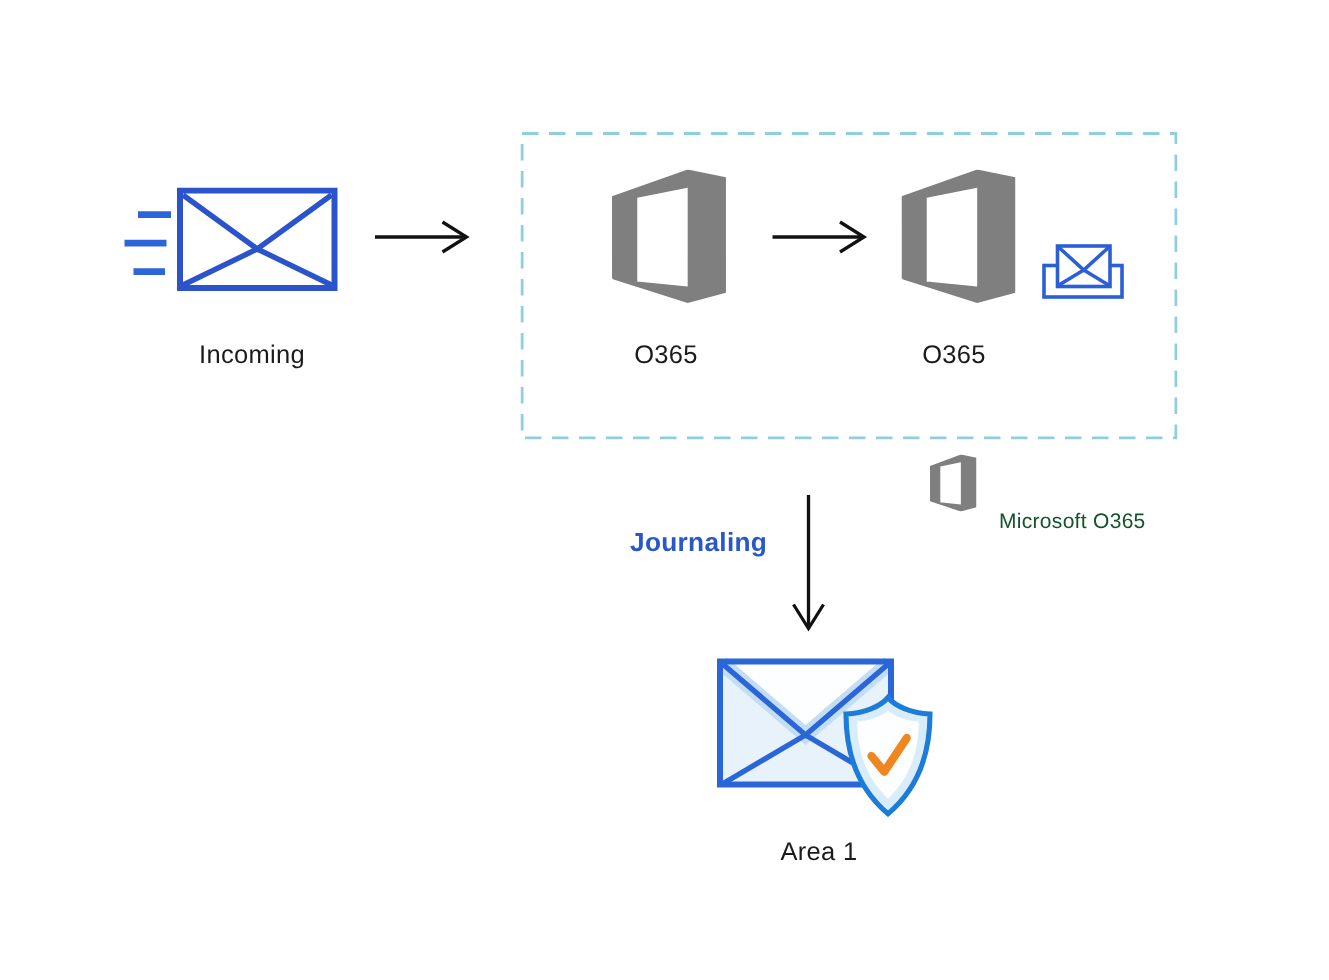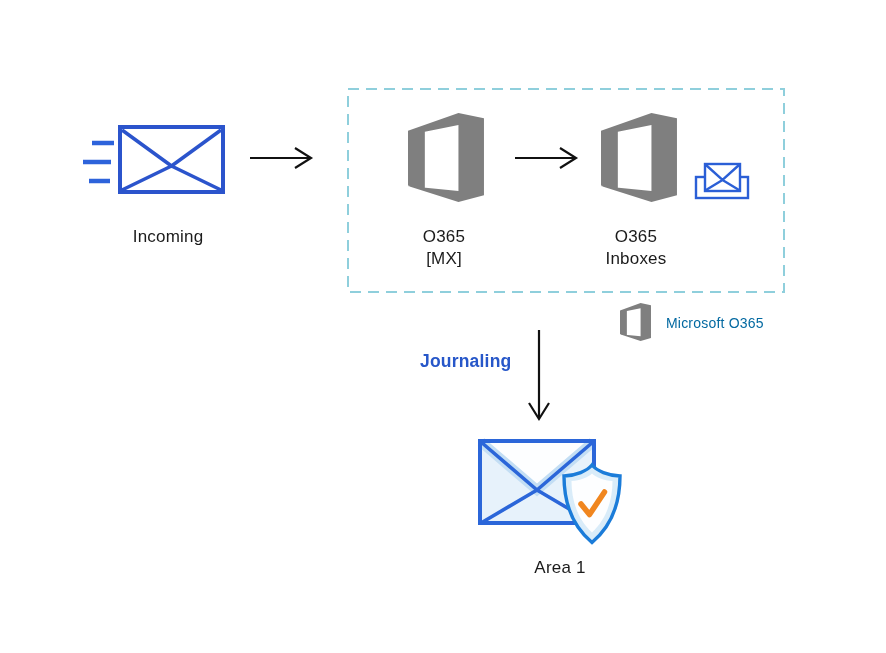--- a/index.html
+++ b/index.html
@@ -8,21 +8,21 @@
     font-family:"Liberation Sans", sans-serif; overflow:hidden;
   }
   .abs { position:absolute; }
 
   .node-label {
     position:absolute; text-align:center;
     font-size:17px; line-height:22px; color:var(--label-text,#1b1b1b);
     letter-spacing:0.2px;
   }
   .legend-label {
-    position:absolute; font-size:14px; color:#0369a1; letter-spacing:0.2px;
+    position:absolute; font-size:14px; color:#14532d; letter-spacing:0.2px;margin-top:24px;
   }
   .journaling-label {
     position:absolute; font-size:17.5px; font-weight:700;
     color:var(--journaling-blue,#2757C9); letter-spacing:0.2px;
   }
 
   
   .c-env      { stroke:var(--envelope-blue,#2B54CC); }
   .c-speed    { stroke:var(--speedline-blue,#2D63DB); }
   .c-office   { fill:var(--office-gray,#7F7F7F); }
@@ -86,26 +86,24 @@
       <path fill="none" d="M12,3 L28.5,18 L45,3 M12,28 L28.5,18 M45,28 L28.5,18"></path>
     </g>
   </svg>
 
   <div class="node-label" style="left:100px; top:226px; width:136px;">
     <div>Incoming</div>
   </div>
 
   <div class="node-label" style="left:374px; top:226px; width:140px;">
     <div>O365</div>
-    <div>[MX]</div>
   </div>
 
   <div class="node-label" style="left:566px; top:226px; width:140px;">
     <div>O365</div>
-    <div>Inboxes</div>
   </div>
 
   <svg class="abs" style="left:620px; top:303px;" width="31" height="38" viewBox="0 0 45.165 62" preserveAspectRatio="none">
     <path class="c-office" d="M0,12.402 L29.983,0 L45.144,3.645 L45.144,57.265 L29.983,62 L0.013,50.841 L29.983,54.381 L29.983,8.425 L10.004,13.085 L10.004,54.298 L0.013,50.574 Z"></path>
   </svg>
   <div class="legend-label" style="left:666px; top:315px;">Microsoft O365</div>
 
   <div class="journaling-label" style="left:420px; top:351px;">Journaling</div>
 
   <svg class="abs" style="left:525px; top:328px;" width="28" height="94">
@@ -123,17 +121,17 @@
     <path d="M4,85 L60,52 M116,85 L60,52" fill="none" class="c-a1" stroke-width="3.6"></path>
     <rect x="3" y="3" width="114" height="82" fill="none" class="c-a1" stroke-width="4"></rect>
   </svg>
 
   <svg class="abs" style="left:558px; top:461px;" width="68" height="86">
     <path d="M34,4 C39,10 50,14.5 62,15 C62,38 56,63 34,81.5 C12,63 6,38 6,15 C18,14.5 29,10 34,4 Z" class="c-pale-f c-shield" stroke-width="3.4"></path>
     <path d="M34,12.5 C38,16.5 46,19.5 54.5,20 C54.5,38 49.5,57 34,71.5 C18.5,57 13.5,38 13.5,20 C22,19.5 30,16.5 34,12.5 Z" fill="#FDFEFF" stroke="none"></path>
     <path d="M23,43 L31.5,53.5 L46.5,31" fill="none" class="c-check" stroke-width="5.5" stroke-linecap="round" stroke-linejoin="round"></path>
   </svg>
 
-  <div class="node-label" style="left:460px; top:557px; width:200px;">
+  <div class="node-label" style="left:446px; top:557px; width:200px;">
     <div>Area 1</div>
   </div>
 
 </div>
 
 </body></html>

